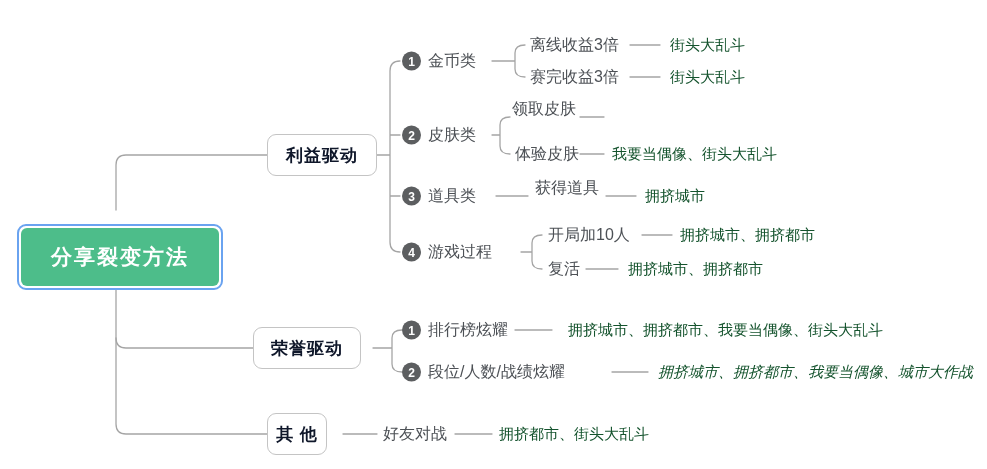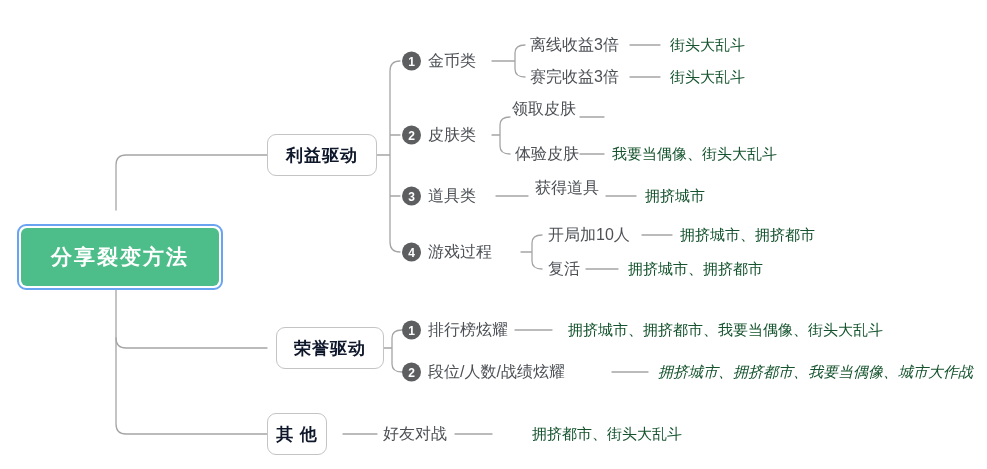--- a/index.html
+++ b/index.html
@@ -13,21 +13,21 @@
   
   .root-wrap{position:absolute;left:17px;top:208px;border:2px solid #6aa3f0;border-radius:9px;padding:2px;background:#fff;margin-top:16px;}
   .root-node{width:198px;height:58px;background:#4dbd8a;border-radius:6px;display:flex;align-items:center;justify-content:center;
              color:#ffffff;font-weight:bold;font-size:21px;letter-spacing:2px;}
 
   
   .l1-box{position:absolute;background:#fff;border:1px solid #c4c4c4;border-radius:9px;
           display:flex;align-items:center;justify-content:center;
           color:#0f172a;font-weight:bold;font-size:17px;letter-spacing:1px;box-sizing:border-box;}
   .box-benefit{left:267px;top:134px;width:110px;height:42px;}
-  .box-honor{left:276px;top:327px;width:108px;height:42px;}
+  .box-honor{left:253px;top:327px;width:108px;height:42px;}
   .box-other{left:267px;top:413px;width:60px;height:42px;}
 
   .badge{width:19px;height:19px;border-radius:50%;background:#5c5e60;color:#fff;
          font-size:12px;font-weight:bold;display:flex;align-items:center;justify-content:center;flex:0 0 19px;}
   .blabel{color:#4d5156;font-weight:normal;font-size:16px;}
   .leaf{color:#14532d;font-size:15px;}
 </style>
 </head>
 <body>
 
@@ -103,15 +103,15 @@
     <span class="blabel">排行榜炫耀</span>
   </div>
   <div class="abs leaf" style="left:568px;top:330px;">拥挤城市、拥挤都市、我要当偶像、街头大乱斗</div>
   <div class="abs flexrow" style="left:402px;top:372px;">
     <span class="badge">2</span>
     <span class="blabel">段位/人数/战绩炫耀</span>
   </div>
   <div class="abs leaf" style="left:658px;top:372px;font-style:italic;">拥挤城市、拥挤都市、我要当偶像、城市大作战</div>
 
   <div class="abs blabel" style="left:383px;top:434px;">好友对战</div>
-  <div class="abs leaf" style="left:532px;top:434px;">拥挤都市、街头大乱斗</div>
+  <div class="abs leaf" style="left:499px;top:434px;">拥挤都市、街头大乱斗</div>
 
 </div>
 
 </body></html>

